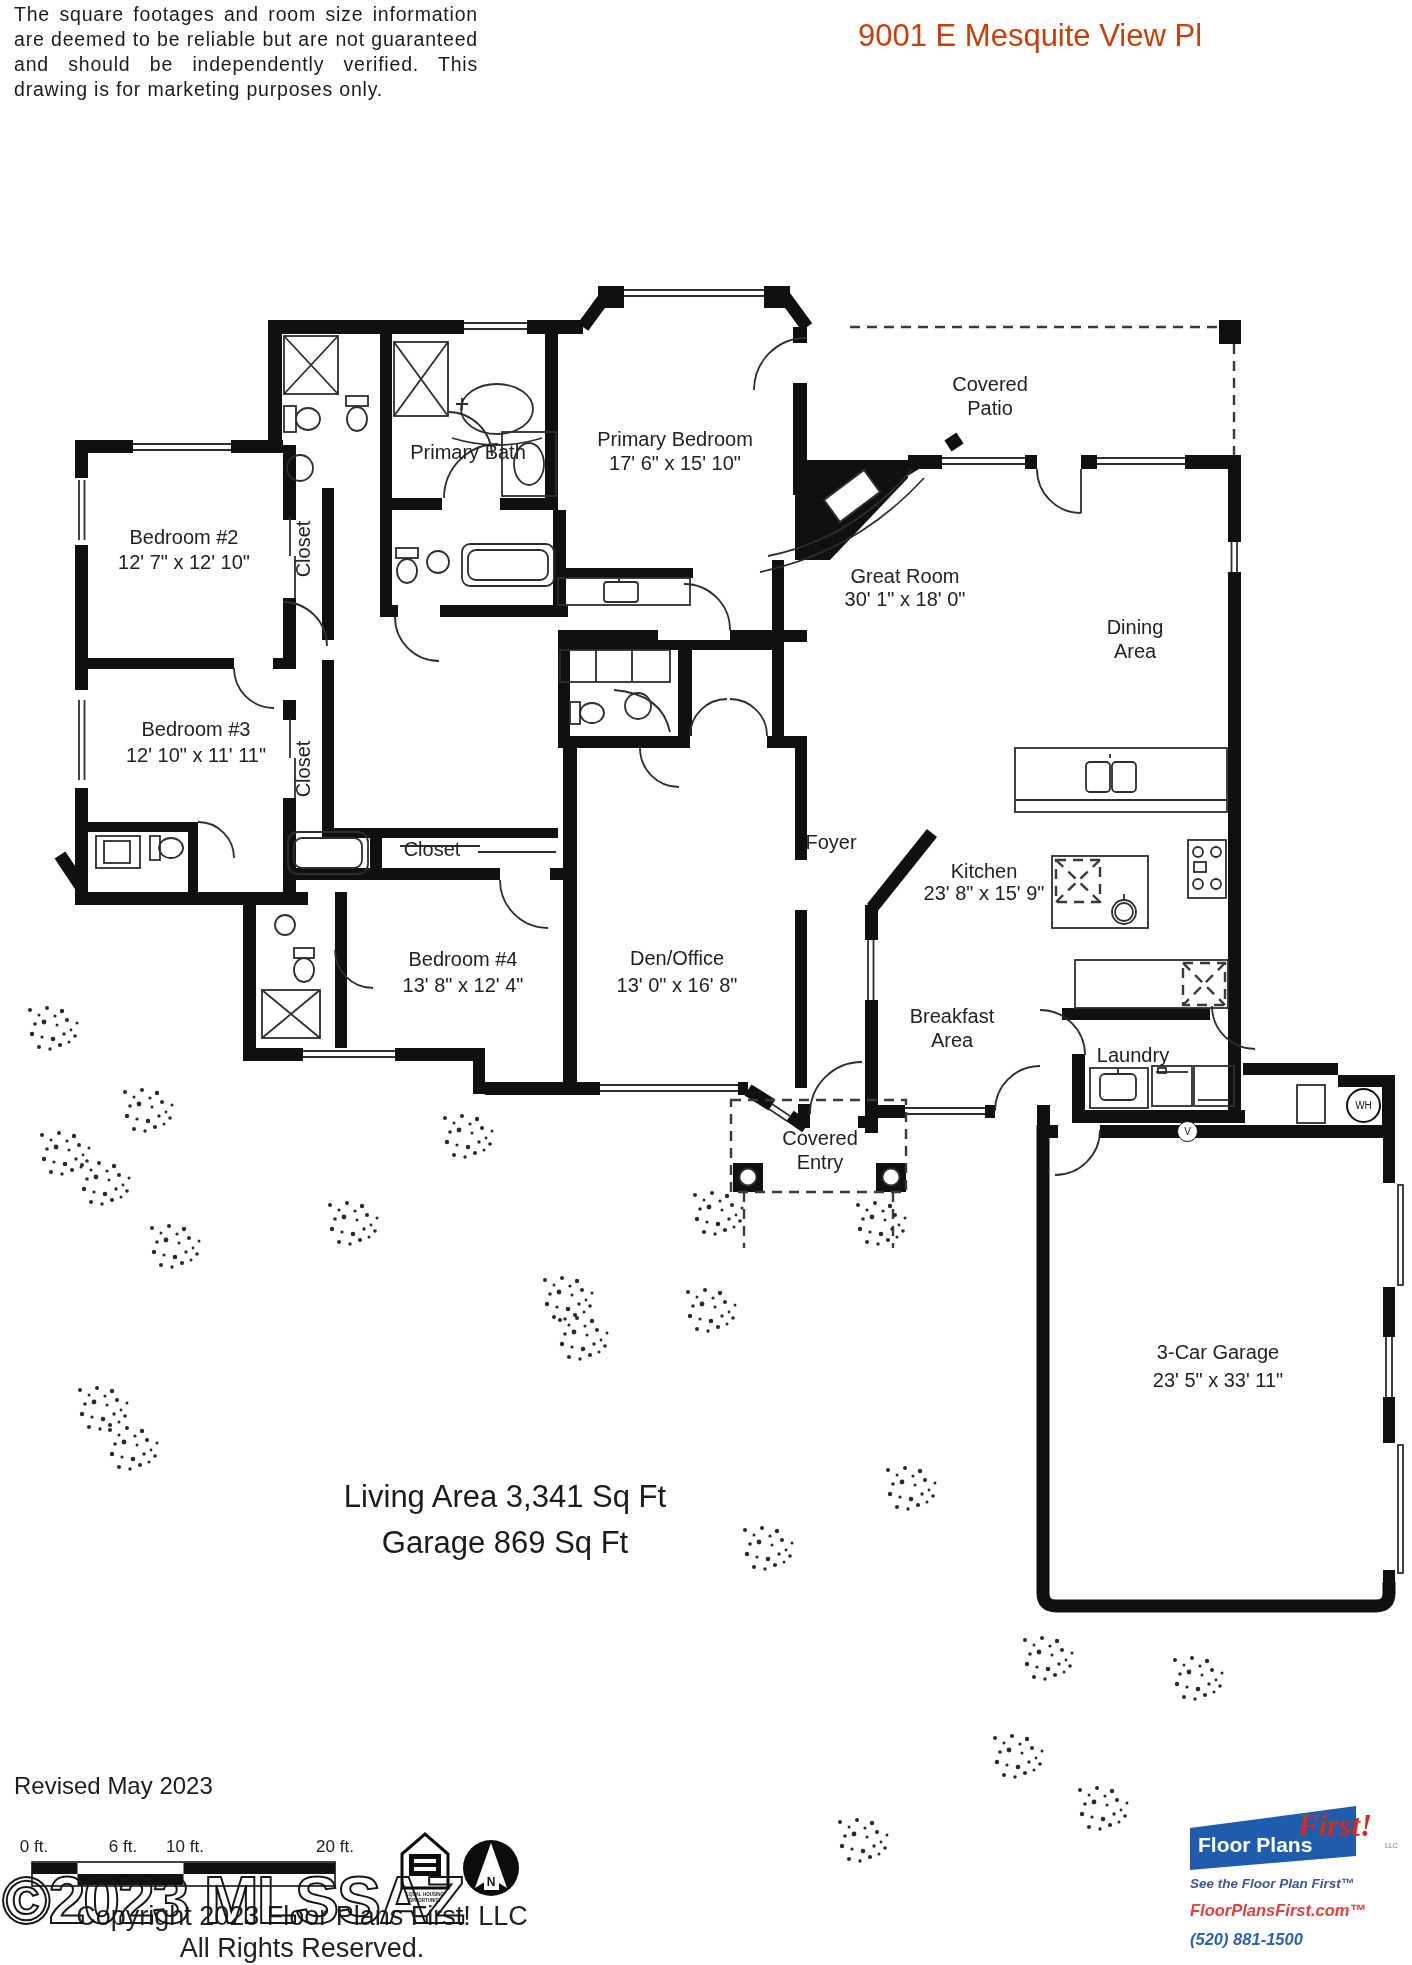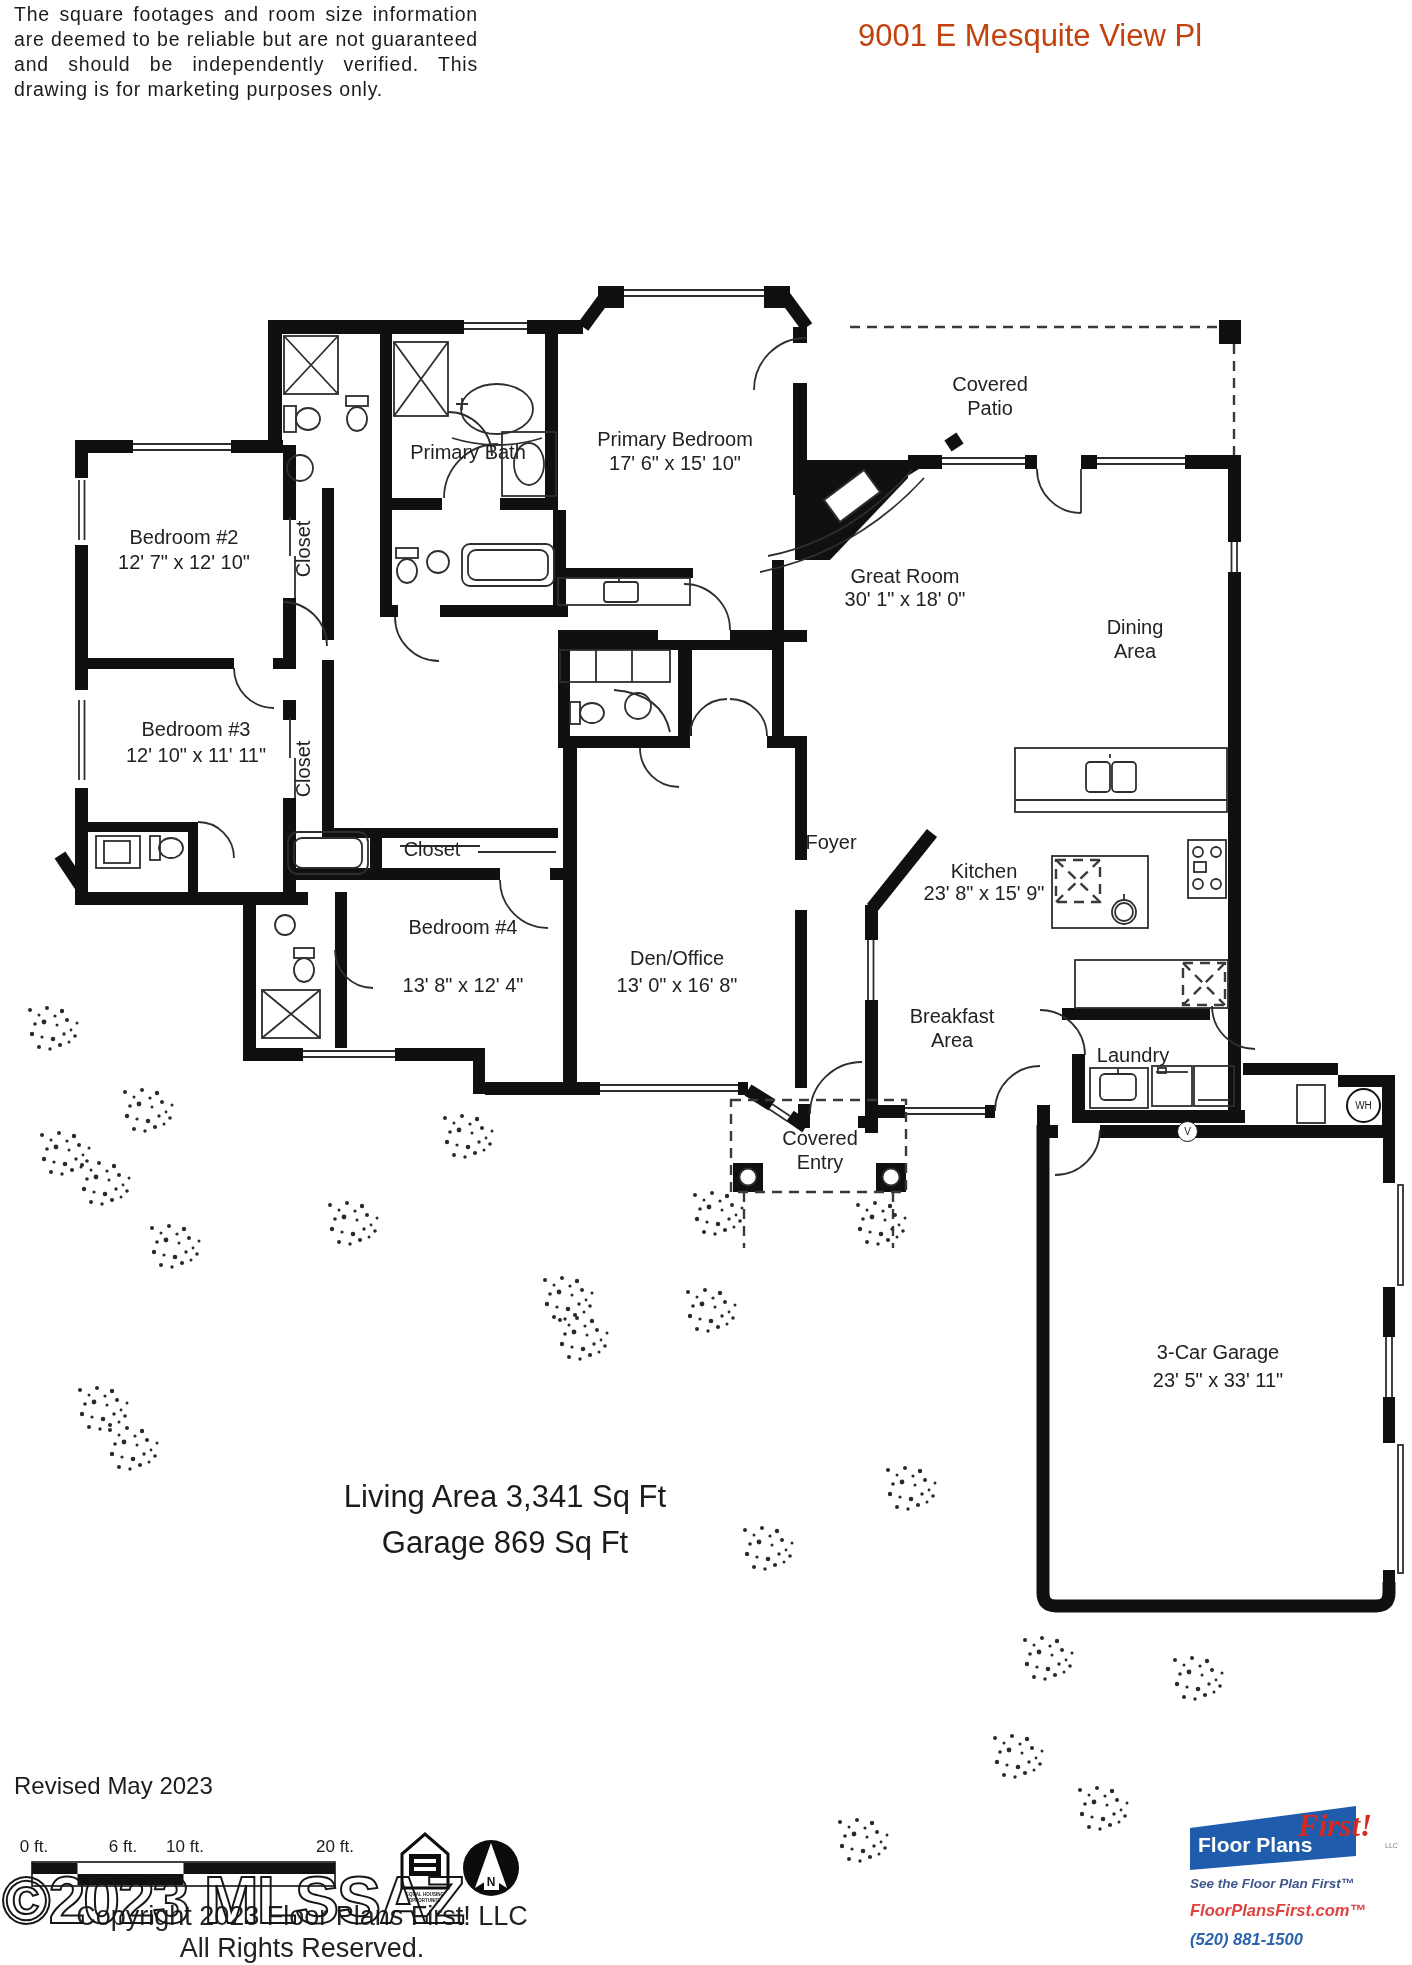--- a/index.html
+++ b/index.html
@@ -384,21 +384,21 @@
 <div class="lbl" style="left:905px;top:576px">Great Room</div>
 <div class="lbl dims" style="left:905px;top:599px">30' 1" x 18' 0"</div>
 <div class="lbl wrap" style="left:1135px;top:639px;width:95px">Dining Area</div>
 <div class="lbl" style="left:196px;top:729px">Bedroom #3</div>
 <div class="lbl dims" style="left:196px;top:755px">12' 10" x 11' 11"</div>
 <div class="lbl vert" style="left:303px;top:769px">Closet</div>
 <div class="lbl" style="left:432px;top:849px">Closet</div>
 <div class="lbl" style="left:831px;top:842px">Foyer</div>
 <div class="lbl" style="left:984px;top:871px">Kitchen</div>
 <div class="lbl dims" style="left:984px;top:893px">23' 8" x 15' 9"</div>
-<div class="lbl" style="left:463px;top:927px">Bedroom #4</div>
+<div class="lbl" style="left:463px;top:959px">Bedroom #4</div>
 <div class="lbl dims" style="left:463px;top:985px">13' 8" x 12' 4"</div>
 <div class="lbl" style="left:677px;top:958px">Den/Office</div>
 <div class="lbl dims" style="left:677px;top:985px">13' 0" x 16' 8"</div>
 <div class="lbl wrap" style="left:952px;top:1028px;width:120px">Breakfast Area</div>
 <div class="lbl" style="left:1133px;top:1055px">Laundry</div>
 <div class="lbl wrap" style="left:820px;top:1150px;width:110px">Covered Entry</div>
 <div class="lbl" style="left:1218px;top:1352px">3-Car Garage</div>
 <div class="lbl dims" style="left:1218px;top:1380px">23' 5" x 33' 11"</div>
 
 <div class="circ" style="left:1177px;top:1121px;width:19px;height:19px;font-size:10px;border-width:1.5px">V</div>

